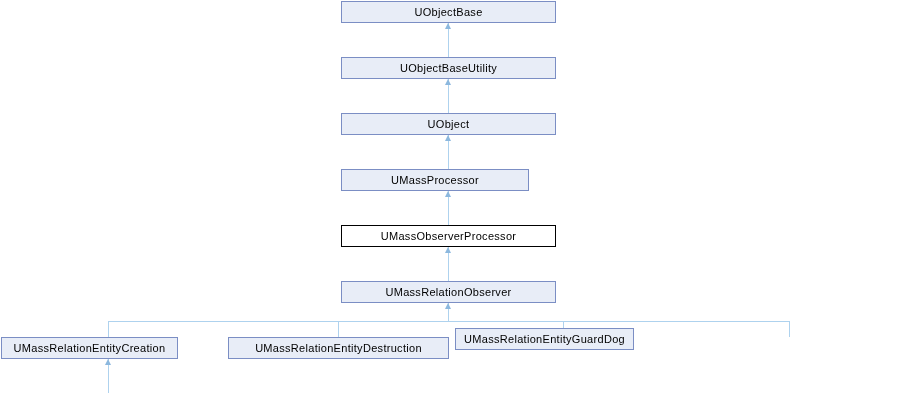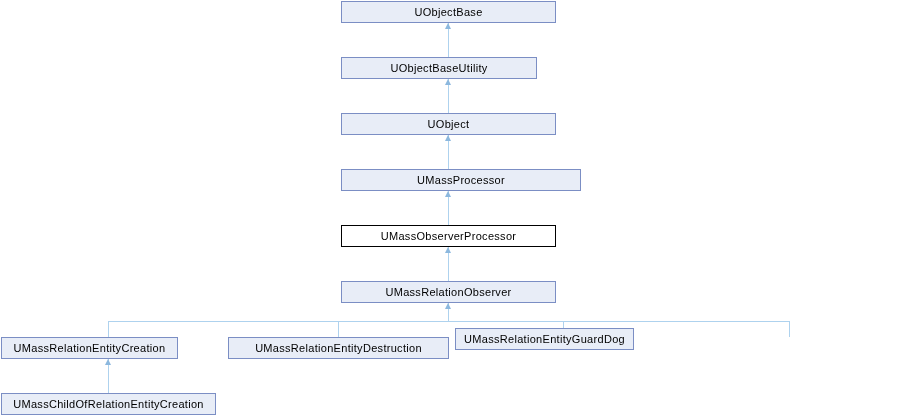--- a/index.html
+++ b/index.html
@@ -78,25 +78,24 @@
   <div class="hline" style="left:108px;top:321px;width:682px"></div>
   <div class="vline" style="left:108px;top:321px;height:16px"></div>
   <div class="vline" style="left:338px;top:321px;height:16px"></div>
   <div class="vline" style="left:563px;top:321px;height:16px"></div>
   <div class="vline" style="left:789px;top:321px;height:16px"></div>
 
   <div class="vline" style="left:108px;top:359px;height:34px"></div>
   <div class="tri" style="left:105px;top:359px"></div>
 
   <div class="node" style="left:341px;top:1px;width:215px">UObjectBase</div>
-  <div class="node" style="left:341px;top:57px;width:196px">UObjectBaseUtility</div>
+  <div class="node" style="left:341px;top:57px;width:215px">UObjectBaseUtility</div>
   <div class="node" style="left:341px;top:113px;width:215px">UObject</div>
-  <div class="node" style="left:341px;top:169px;width:240px">UMassProcessor</div>
+  <div class="node" style="left:341px;top:169px;width:188px">UMassProcessor</div>
   <div class="node" style="left:341px;top:281px;width:215px">UMassRelationObserver</div>
   <div class="node current" style="left:341px;top:225px;width:215px">UMassObserverProcessor</div>
 
   <div class="node" style="left:1px;top:337px;width:177px">UMassRelationEntityCreation</div>
   <div class="node" style="left:228px;top:337px;width:221px">UMassRelationEntityDestruction</div>
   <div class="node" style="left:455px;top:328px;width:179px">UMassRelationEntityGuardDog</div>
 
-  <div class="node" style="left:1px;top:393px;width:215px">UMassChildOfRelationEntityCreation</div>
 
 </div>
 
 </body></html>

